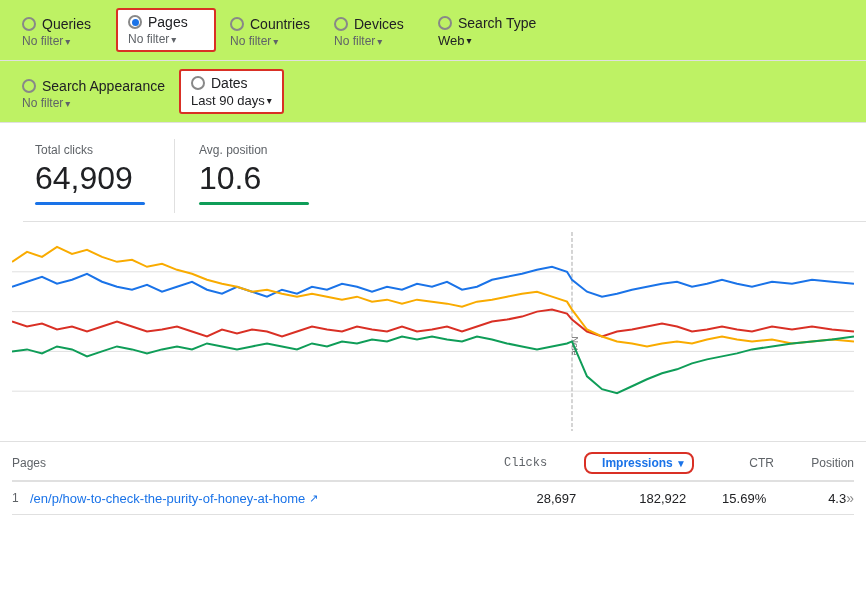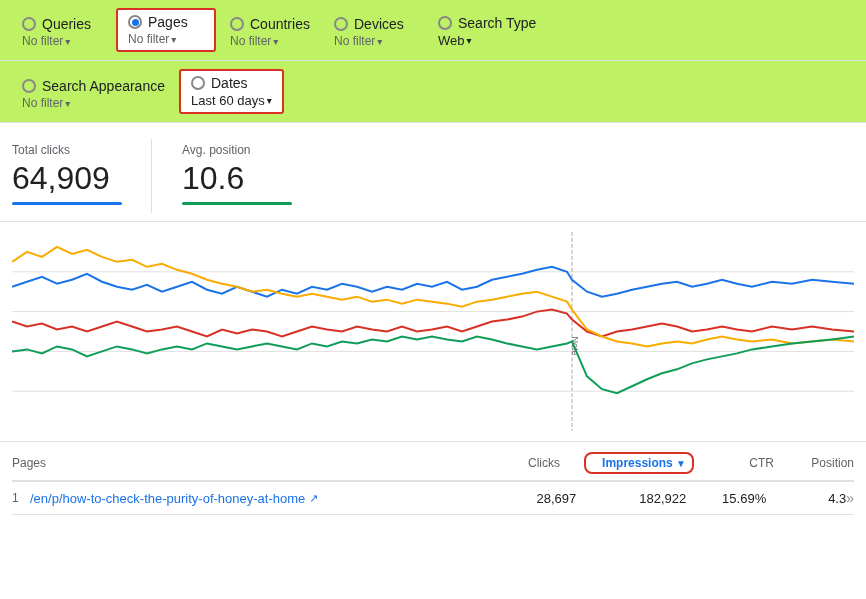--- a/index.html
+++ b/index.html
@@ -76,21 +76,22 @@
     .filter-value.bold-value {
       font-weight: 400;
       color: #202124;
       font-size: 13px;
     }
 
     .metrics-row {
       display: flex;
       padding: 16px 12px 8px 12px;
       border-bottom: 1px solid #e0e0e0;
-      gap: 10px;
+      gap: 4px;
+      margin-left: 23px;
     }
 
     .metric-item {
       display: flex;
       flex-direction: column;
       padding: 4px 20px 8px 0;
       min-width: 140px;
       border-right: 1px solid #e0e0e0;
       margin-right: 20px;
       cursor: pointer;
@@ -146,21 +147,21 @@
       display: flex;
       align-items: center;
       padding: 10px 0 6px 0;
       border-bottom: 2px solid #e0e0e0;
       font-size: 12px;
       color: #5f6368;
       font-weight: 500;
     }
 
     .col-pages { flex: 1; }
-    .col-clicks { width: 80px; text-align: center; }
+    .col-clicks { width: 80px; text-align: left; font-family: Liberation Mono, monospace; }
     .col-ctr { width: 80px; text-align: right; }
     .col-position { width: 80px; text-align: right; }
 
     .col-impressions-header {
       width: 110px;
       text-align: right;
       color: #1a73e8;
       font-weight: 700;
       border: 2px solid #d93025;
       padding: 2px 6px;
@@ -280,21 +281,21 @@
       <span class="arrow">▾</span>
     </div>
   </div>
 
   <div class="filter-item selected">
     <div class="filter-label-row">
       <div class="radio-outer"></div>
       <span class="filter-name">Dates</span>
     </div>
     <div class="filter-value bold-value">
-      <span>Last 60 days</span>
+      <span>Last 90 days</span>
       <span class="arrow">▾</span>
     </div>
   </div>
 </div>
 
 <div class="metrics-row">
   <div class="metric-item">
     <span class="metric-label">Total clicks</span>
     <span class="metric-value">64,909</span>
     <div class="metric-bar bar-blue"></div>

